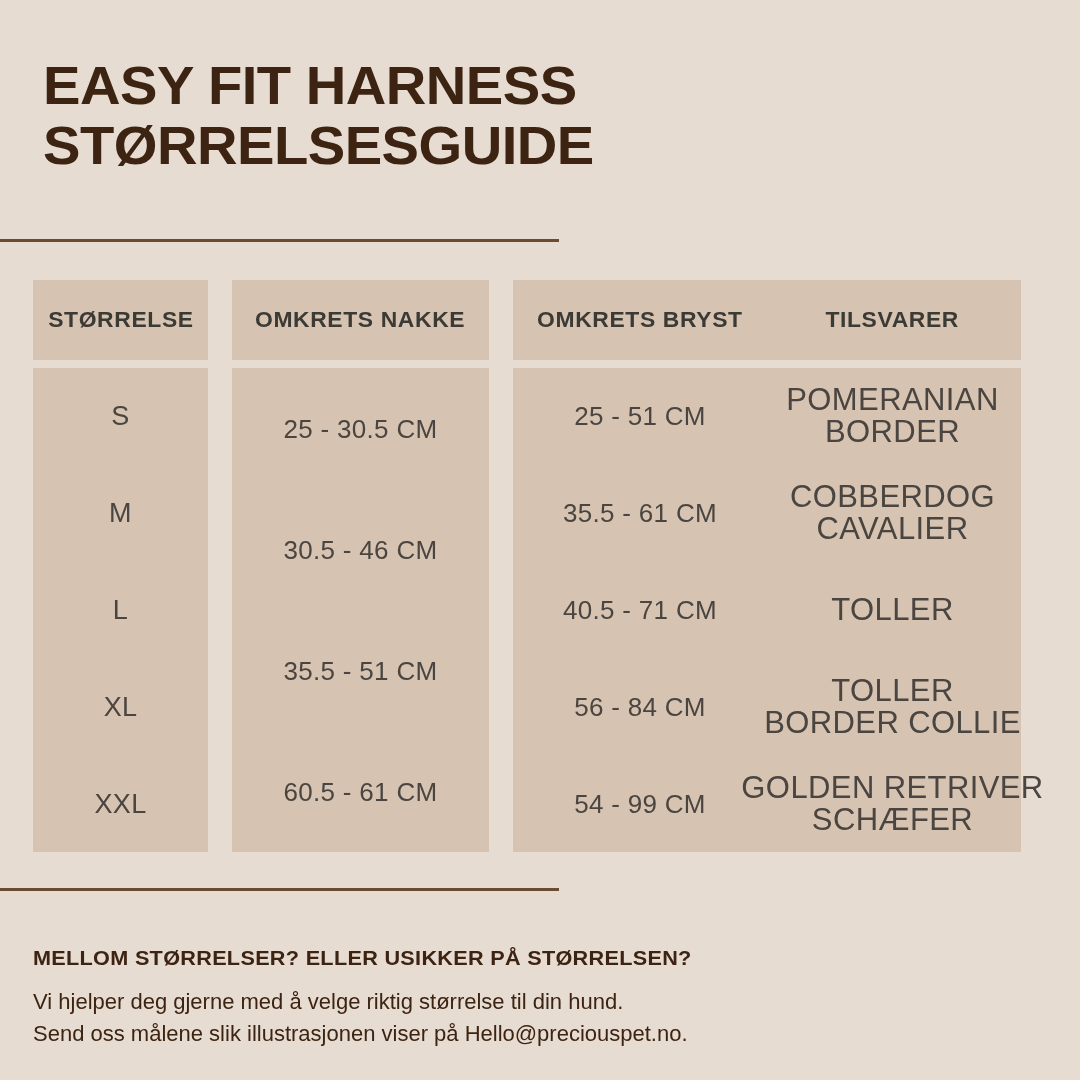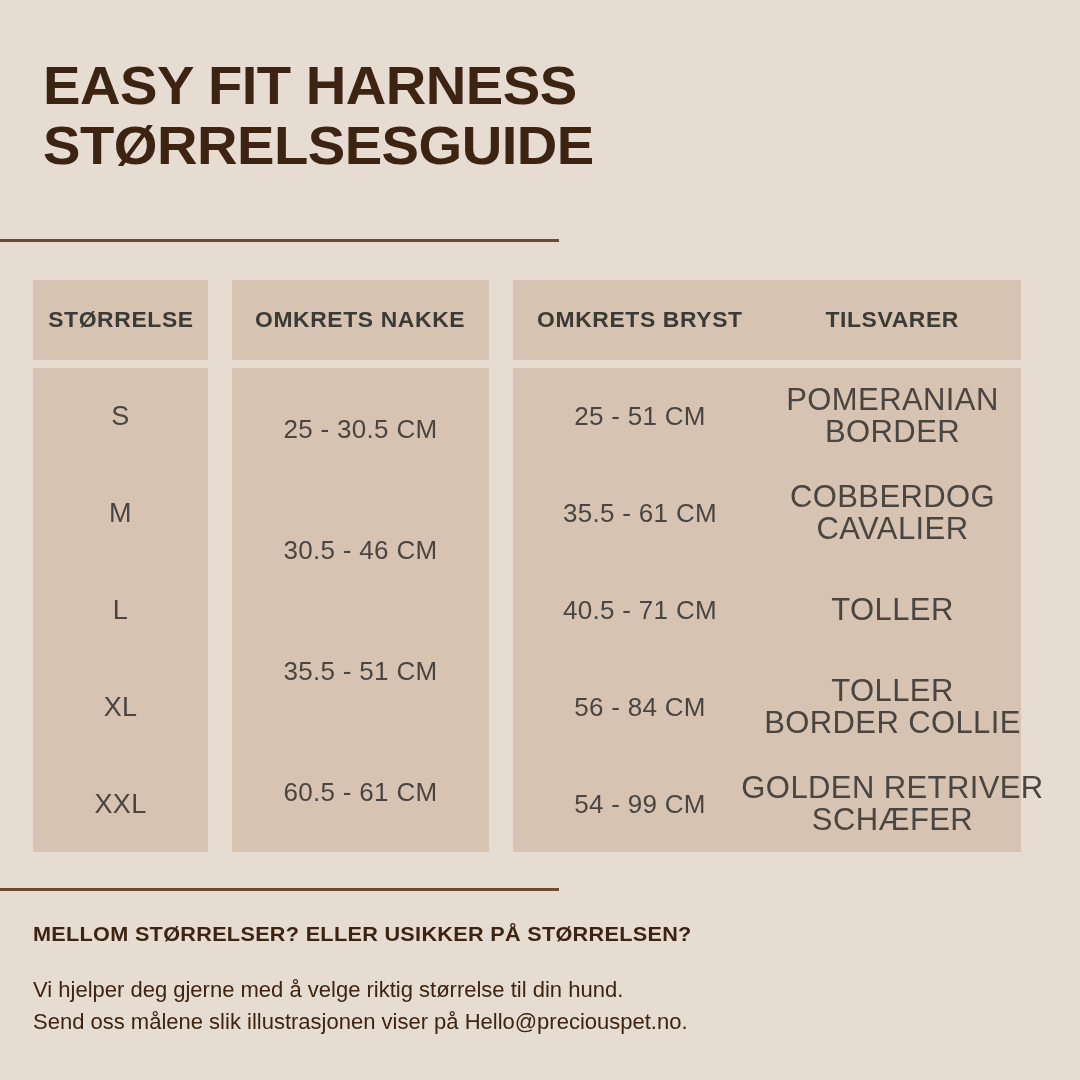--- a/index.html
+++ b/index.html
@@ -132,36 +132,36 @@
   
   .col1 { left: 33px;  width: 175px; }
   .col2 { left: 232px; width: 257px; }
   .col3 { left: 513px; width: 254px; }
   .col4 { left: 764px; width: 257px; }
 
   
   .footer {
     position: absolute;
     left: 33px;
-    top: 922px;
+    top: 946px;
     width: 1000px;
   }
   .footer-head {
     font-family: "Liberation Sans", sans-serif;
     font-weight: 700;
     font-size: 21px;
     letter-spacing: 0.3px;
     color: #3d2412;
     text-transform: uppercase;
     white-space: nowrap;
     transform: scaleX(1.03);
     transform-origin: left center;
   }
   .footer-body {
-    margin-top: 28px;
+    margin-top: 16px;
   }
   .footer-line {
     font-family: "Liberation Sans", sans-serif;
     font-weight: 400;
     font-size: 22px;
     line-height: 32px;
     color: #3d2412;
     white-space: nowrap;
   }
 </style>

